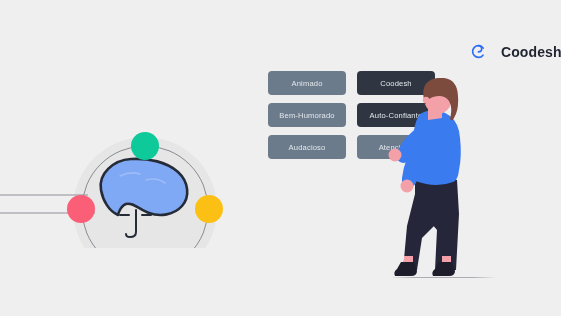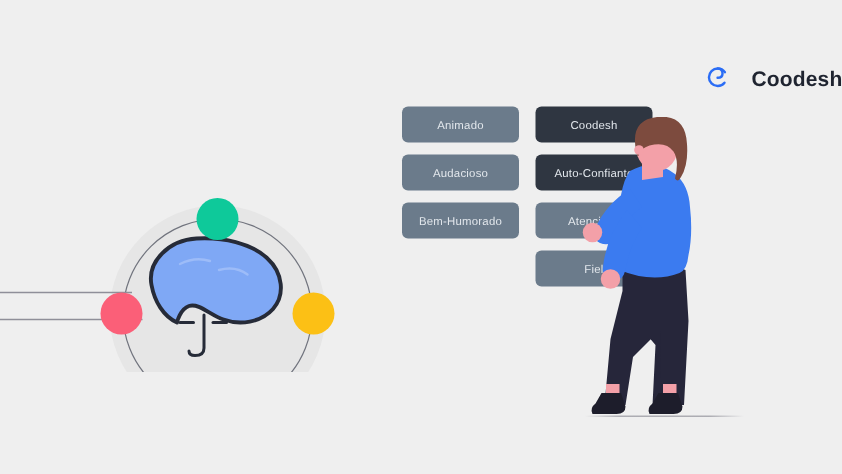--- a/index.html
+++ b/index.html
@@ -155,29 +155,28 @@
 
       <circle cx="145" cy="88" r="14" fill="#0ec99a"></circle>
       <circle cx="81" cy="151" r="14" fill="#fb5f78"></circle>
       <circle cx="209" cy="151" r="14" fill="#fcc015"></circle>
       <circle cx="151" cy="215" r="14" fill="#3b7bf0"></circle>
     </svg>
   </div>
 
   <div class="tag-col" id="tag-col-left">
     <div class="tag gray">Animado</div>
+    <div class="tag gray">Bem-Humorado</div>
     <div class="tag gray">Audacioso</div>
-    <div class="tag gray">Bem-Humorado</div>
   </div>
 
   <div class="tag-col" id="tag-col-right">
     <div class="tag dark">Coodesh</div>
     <div class="tag dark">Auto-Confiante</div>
     <div class="tag gray">Atencioso</div>
-    <div class="tag gray">Fiel</div>
   </div>
 
   <div id="person">
     <svg viewBox="0 0 110 205" width="110" height="205" aria-hidden="true">
 
       <path d="M36 104 l34 0 l-2 48 l-6 40 l-13 0 l2 -40 l-17 -20z" fill="#26263a"></path>
 
       <path d="M29 100 q20 -8 42 2 l2 34 l-3 56 l-15 0 l-1 -50 l-18 18 l-5 32 l-14 0 l4 -44 l8 -32z" fill="#26263a"></path>
 
       <rect x="18" y="178" width="9" height="9" fill="#f3a0a8"></rect>

